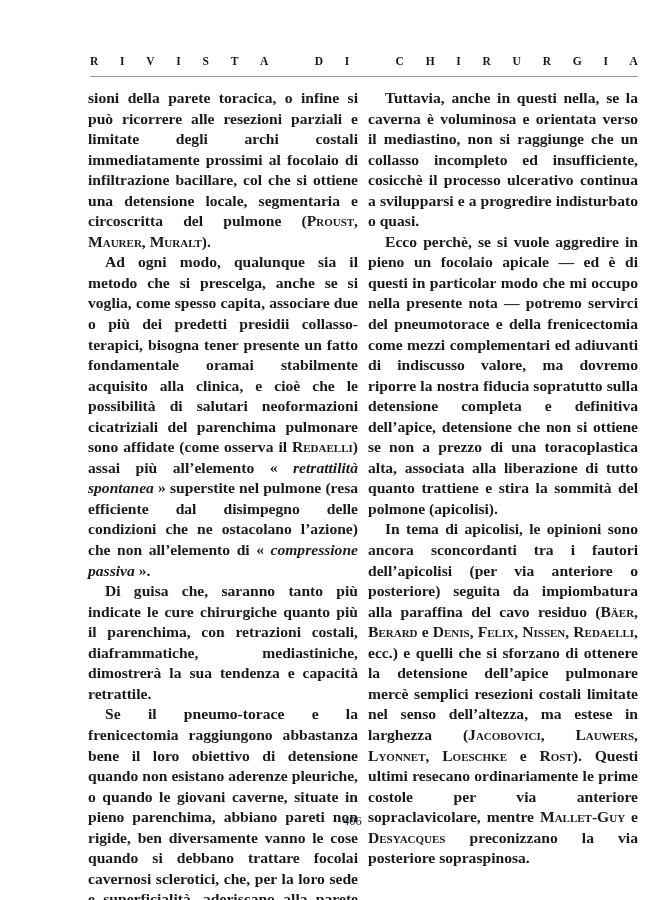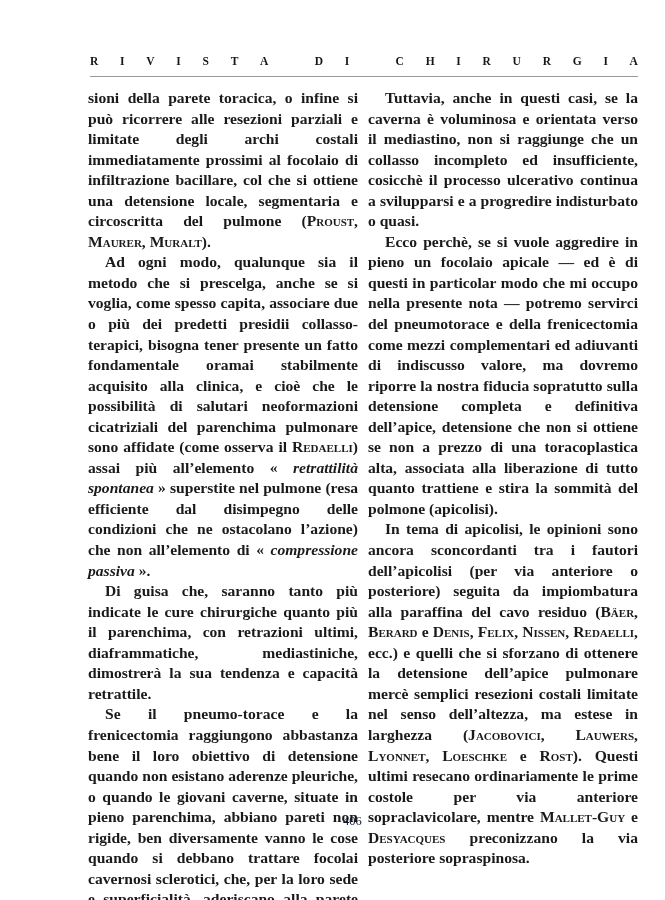--- a/index.html
+++ b/index.html
@@ -53,25 +53,25 @@
     <span>R</span>
     <span>G</span>
     <span>I</span>
     <span>A</span>
   </div>
   <div class="header-rule"></div>
 
   <div class="col col-left">
     <p><span>sioni della parete toracica, o infine si può ricorrere alle resezioni parziali e limitate degli archi costali immediatamente prossimi al focolaio di infiltrazione bacillare, col che si ottiene una detensione locale, segmentaria e circoscritta del pulmone (</span><span class="sc">Proust</span><span>, </span><span class="sc">Maurer</span><span>, </span><span class="sc">Muralt</span><span>).</span></p>
     <p class="ind"><span>Ad ogni modo, qualunque sia il metodo che si prescelga, anche se si voglia, come spesso capita, associare due o più dei predetti presidii collasso-terapici, bisogna tener presente un fatto fondamentale oramai stabilmente acquisito alla clinica, e cioè che le possibilità di salutari neoformazioni cicatriziali del parenchima pulmonare sono affidate (come osserva il </span><span class="sc">Redaelli</span><span>) assai più all’elemento « </span><span class="it">retrattilità spontanea</span><span> » superstite nel pulmone (resa efficiente dal disimpegno delle condizioni che ne ostacolano l’azione) che non all’elemento di « </span><span class="it">compressione passiva</span><span> ».</span></p>
-    <p class="ind">Di guisa che, saranno tanto più indicate le cure chirurgiche quanto più il parenchima, con retrazioni ultimi, diaframmatiche, mediastiniche, dimostrerà la sua tendenza e capacità retrattile.</p>
+    <p class="ind">Di guisa che, saranno tanto più indicate le cure chirurgiche quanto più il parenchima, con retrazioni costali, diaframmatiche, mediastiniche, dimostrerà la sua tendenza e capacità retrattile.</p>
     <p class="ind"><span>Se il pneumo-torace e la frenicectomia raggiungono abbastanza bene il loro obiettivo di detensione quando non esistano aderenze pleuriche, o quando le giovani caverne, situate in pieno parenchima, abbiano pareti non rigide, ben diversamente vanno le cose quando si debbano trattare focolai cavernosi sclerotici, che, per la loro sede e superficialità, aderiscano alla parete toracica senza possibilità di collabimento. In questi casi, ove non si voglia ricorrere alla toracoplastica alla </span></p>
   </div>
 
   <div class="col col-right">
-    <p class="ind">Tuttavia, anche in questi casi, se la caverna è voluminosa e orientata verso il mediastino, non si raggiunge che un collasso incompleto ed insufficiente, cosicchè il processo ulcerativo continua a svilupparsi e a progredire indisturbato o quasi.</p>
+    <p class="ind">Tuttavia, anche in questi nella, se la caverna è voluminosa e orientata verso il mediastino, non si raggiunge che un collasso incompleto ed insufficiente, cosicchè il processo ulcerativo continua a svilupparsi e a progredire indisturbato o quasi.</p>
     <p class="ind">Ecco perchè, se si vuole aggredire in pieno un focolaio apicale — ed è di questi in particolar modo che mi occupo nella presente nota — potremo servirci del pneumotorace e della frenicectomia come mezzi complementari ed adiuvanti di indiscusso valore, ma dovremo riporre la nostra fiducia sopratutto sulla detensione completa e definitiva dell’apice, detensione che non si ottiene se non a prezzo di una toracoplastica alta, associata alla liberazione di tutto quanto trattiene e stira la sommità del polmone (apicolisi).</p>
     <p class="ind"><span>In tema di apicolisi, le opinioni sono ancora sconcordanti tra i fautori dell’apicolisi (per via anteriore o posteriore) seguita da impiombatura alla paraffina del cavo residuo (</span><span class="sc">Bäer</span><span>, </span><span class="sc">Berard</span><span> e </span><span class="sc">Denis</span><span>, </span><span class="sc">Felix</span><span>, </span><span class="sc">Nissen</span><span>, </span><span class="sc">Redaelli</span><span>, ecc.) e quelli che si sforzano di ottenere la detensione dell’apice pulmonare mercè semplici resezioni costali limitate nel senso dell’altezza, ma estese in larghezza (</span><span class="sc">Jacobovici</span><span>, </span><span class="sc">Lauwers</span><span>, </span><span class="sc">Lyonnet</span><span>, </span><span class="sc">Loeschke</span><span> e </span><span class="sc">Rost</span><span>). Questi ultimi resecano ordinariamente le prime costole per via anteriore sopraclavicolare, mentre </span><span class="sc">Mallet-Guy</span><span> e </span><span class="sc">Desyacques</span><span> preconizzano la via posteriore sopraspinosa.</span></p>
 
   </div>
 
   <div class="page-number">406</div>
 </div>
 
 </body></html>

